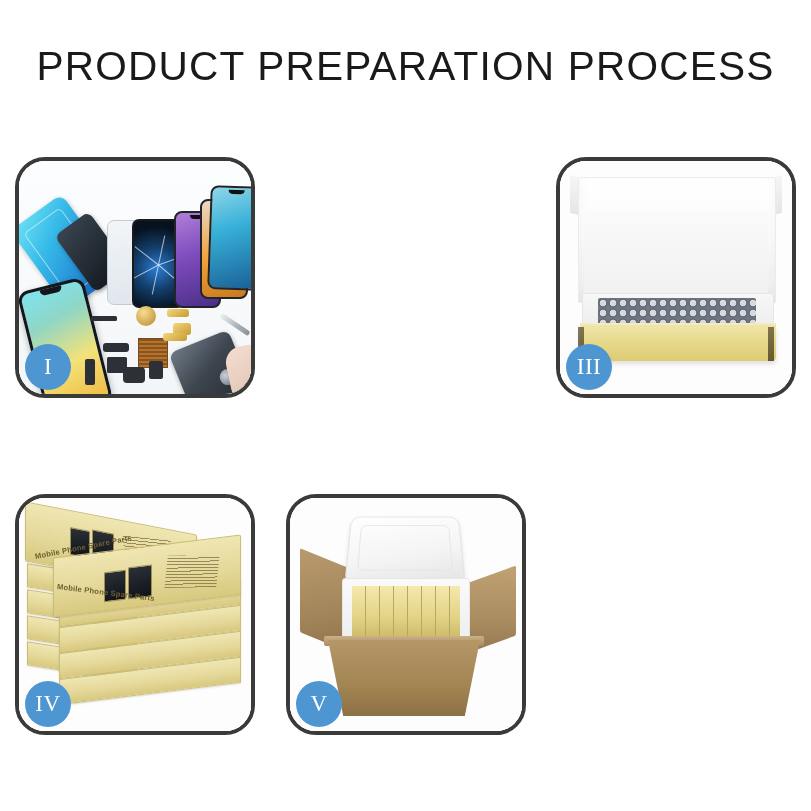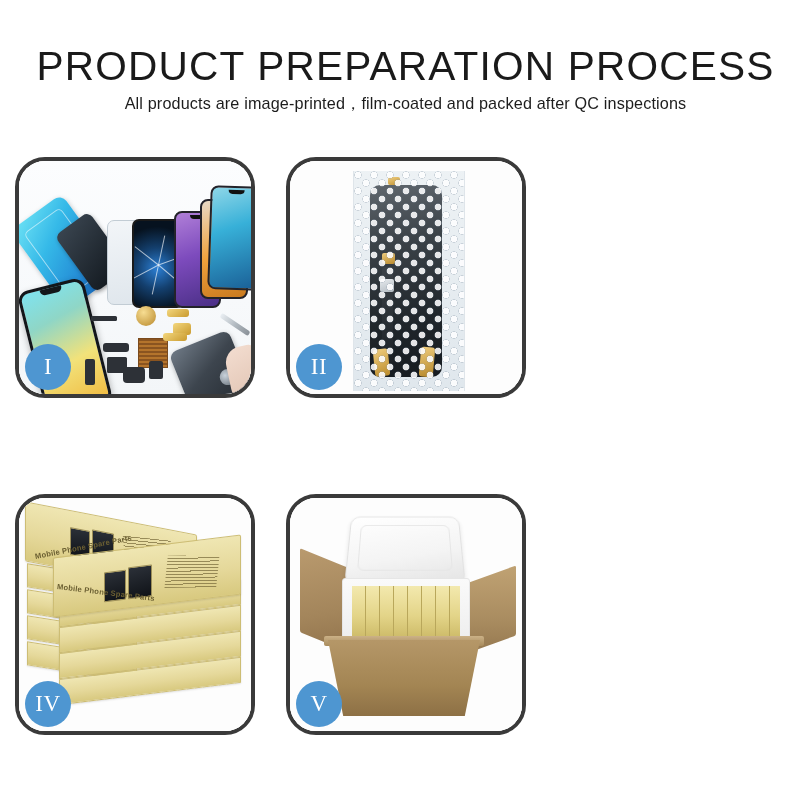--- a/index.html
+++ b/index.html
@@ -415,21 +415,20 @@
   .pVI-tape2 {
     position:absolute; left:58px; top:170px; width:18px; height:18px;
     background: rgba(130,105,66,.55); transform: skewY(22deg);
   }
 </style>
 </head>
 <body>
 
 <div id="header">
   <div id="page-title">PRODUCT PREPARATION PROCESS</div>
-  <div id="page-subtitle">All products are image-printed，film-coated and packed after QC inspections</div>
 </div>
 
 <div id="panel-grid">
 
   <div class="panel p-r0 p-c0">
     <div class="stage">
       <div class="pI-bg"></div>
       <div class="pI-film"></div>
       <div class="pI-filmdark"></div>
       <div class="pI-glass"></div>
@@ -463,37 +462,37 @@
       <div class="part" style="left:104px;top:206px;width:22px;height:16px;border-radius:4px;"></div>
       <div class="part" style="left:130px;top:200px;width:14px;height:18px;border-radius:2px;"></div>
       <div class="part gold" style="left:144px;top:172px;width:24px;height:8px;border-radius:3px;"></div>
       <div class="pI-back"></div>
       <div class="pI-driver"></div>
       <div class="pI-hand"></div>
     </div>
     <div class="badge">I</div>
   </div>
 
-  <div class="panel p-r0 p-c1">
+
+  <div class="panel p-r0 p-c2">
     <div class="stage">
-      <div class="pII-bg"></div>
-      <div class="pII-bag">
-        <div class="pII-screen"></div>
-        <div class="pII-flex"></div>
-        <div class="pII-ic"></div>
-        <div class="pII-gold1"></div>
-        <div class="pII-gold2"></div>
-        <div class="pII-gold3"></div>
-        <div class="pII-gold4"></div>
-        <div class="bubbles"></div>
-      </div>
+      <div class="pIII-bg"></div>
+      <div class="pIII-lidflapL"></div>
+      <div class="pIII-lidflapR"></div>
+      <div class="pIII-lid"></div>
+      <div class="pIII-inner"></div>
+      <div class="pIII-wrapwell"></div>
+      <div class="pIII-wrap"></div>
+      <div class="pIII-baseTop"></div>
+      <div class="pIII-base"></div>
+      <div class="pIII-cornerL"></div>
+      <div class="pIII-cornerR"></div>
     </div>
-    <div class="badge">II</div>
+    <div class="badge">III</div>
   </div>
-
 
   <div class="panel p-r1 p-c0">
     <div class="stage">
       <div class="pIV-bg"></div>
 
       <div class="kbox" style="left:8px;top:74px;width:108px;height:22px;transform:skewY(9deg);"></div>
       <div class="kbox" style="left:8px;top:100px;width:108px;height:22px;transform:skewY(9deg);"></div>
       <div class="kbox" style="left:8px;top:126px;width:108px;height:22px;transform:skewY(9deg);"></div>
       <div class="kbox" style="left:8px;top:152px;width:108px;height:22px;transform:skewY(9deg);"></div>
 

